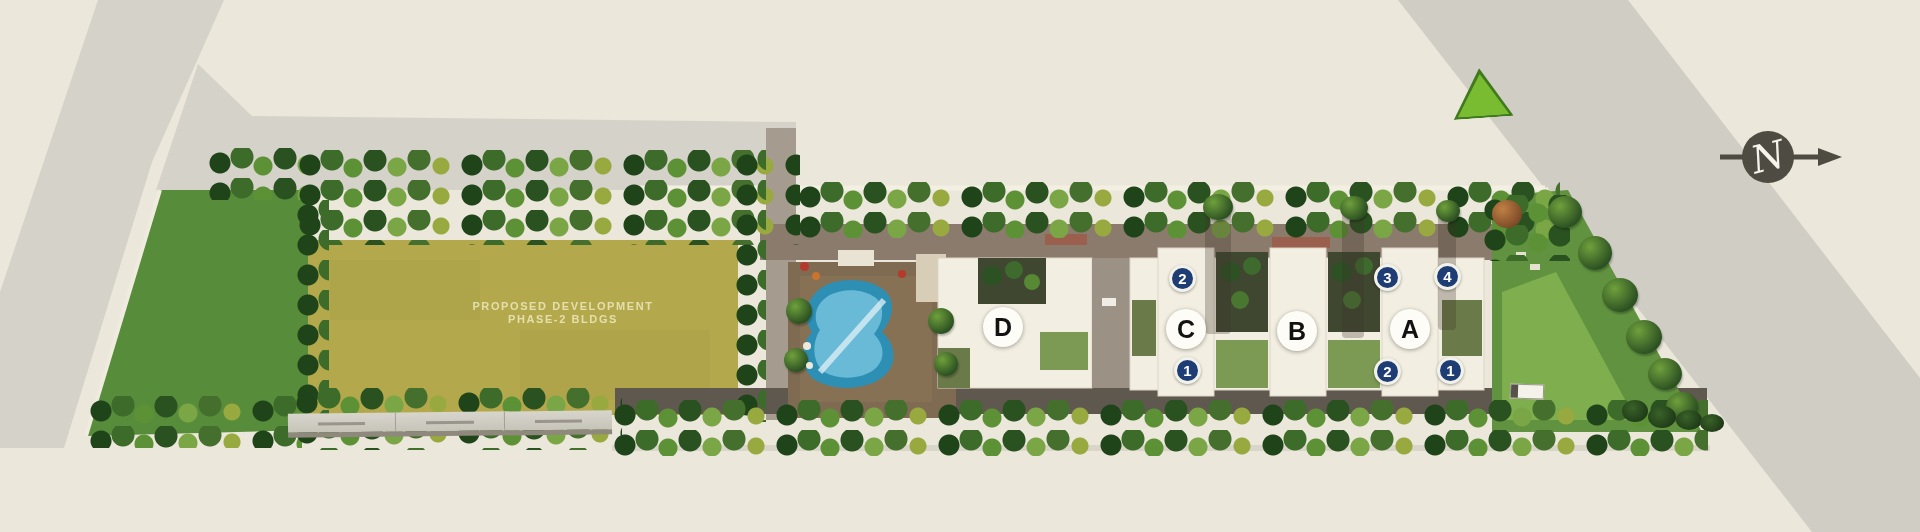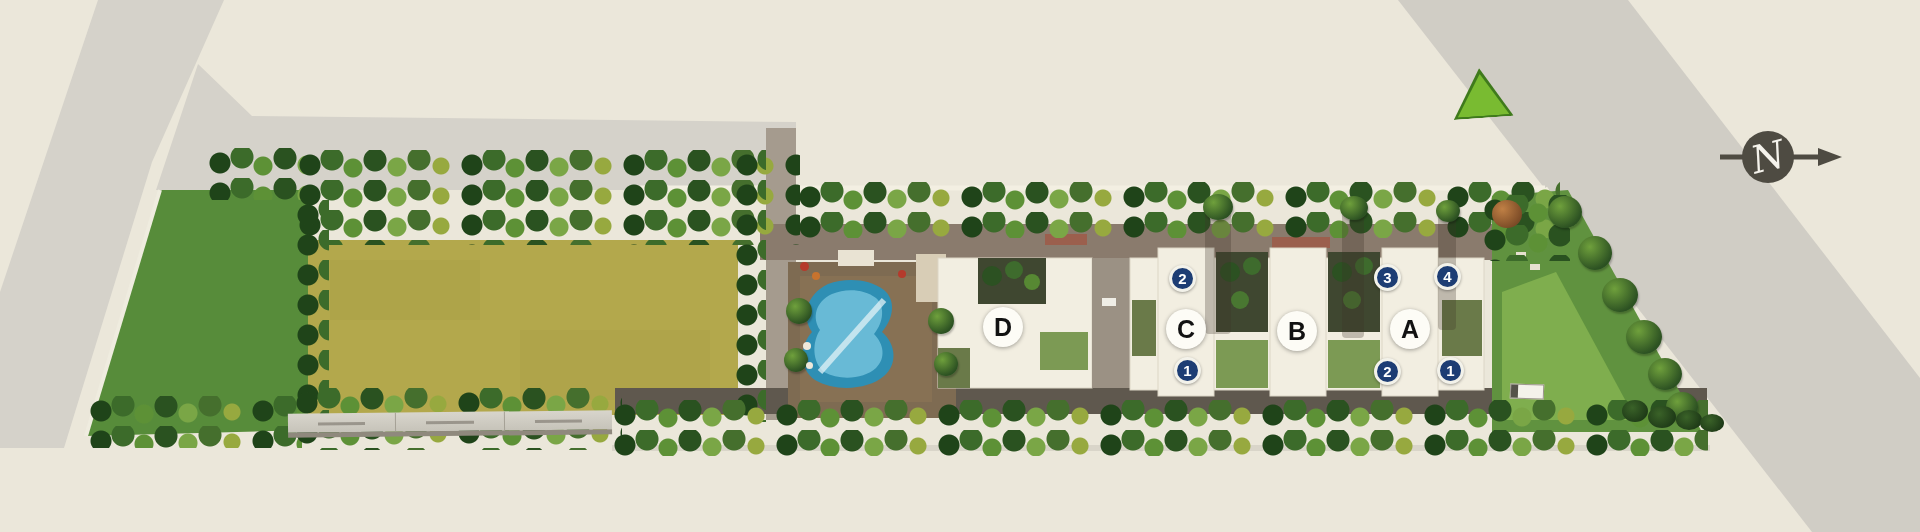--- a/index.html
+++ b/index.html
@@ -154,20 +154,24 @@
   <div class="abs" style="left:806px;top:362px;width:7px;height:7px;border-radius:50%;background:#efe9da"></div>
   <div class="abs" style="left:898px;top:270px;width:8px;height:8px;border-radius:50%;background:#b53a2c"></div>
 
   <div class="abs palm-shadow" style="left:1205px;top:208px;width:26px;height:126px"></div>
   <div class="abs palm-shadow" style="left:1342px;top:208px;width:22px;height:130px"></div>
   <div class="abs palm-shadow" style="left:1438px;top:212px;width:18px;height:118px"></div>
   <div class="abs tree" style="left:1203px;top:194px;width:30px;height:26px"></div>
   <div class="abs tree" style="left:1340px;top:196px;width:28px;height:24px"></div>
   <div class="abs tree" style="left:1436px;top:200px;width:24px;height:22px"></div>
 
+  <div class="abs phase-label" style="left:428px;top:300px">
+    <div>PROPOSED DEVELOPMENT</div>
+    <div>PHASE-2 BLDGS</div>
+  </div>
 
   <div class="abs block-badge" style="left:983px;top:307px">
       <span>D</span>
     </div>
   <div class="abs block-badge" style="left:1166px;top:309px">
       <span>C</span>
     </div>
   <div class="abs block-badge" style="left:1277px;top:311px">
       <span>B</span>
     </div>

